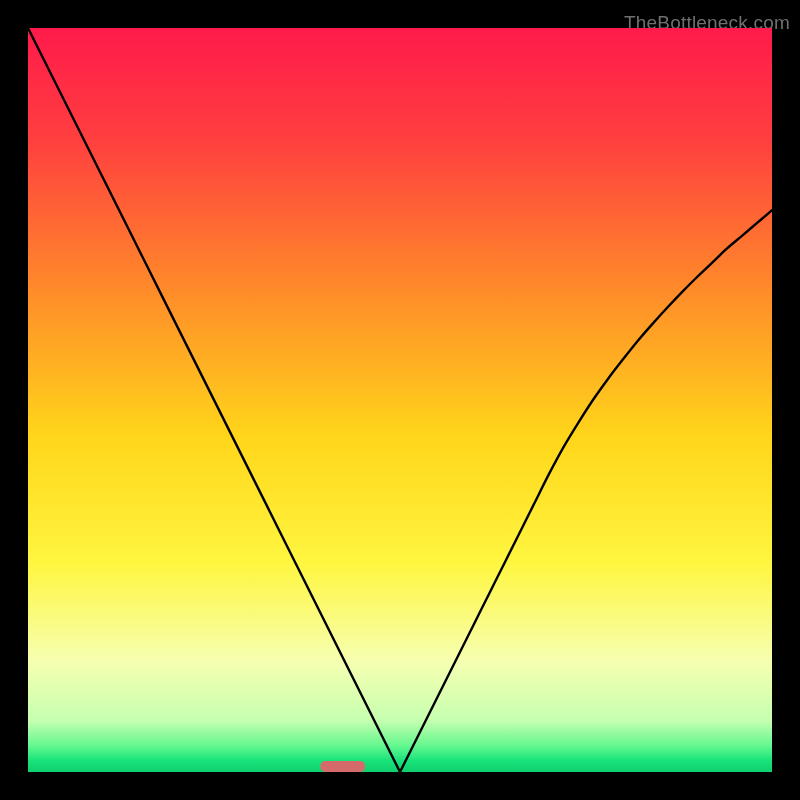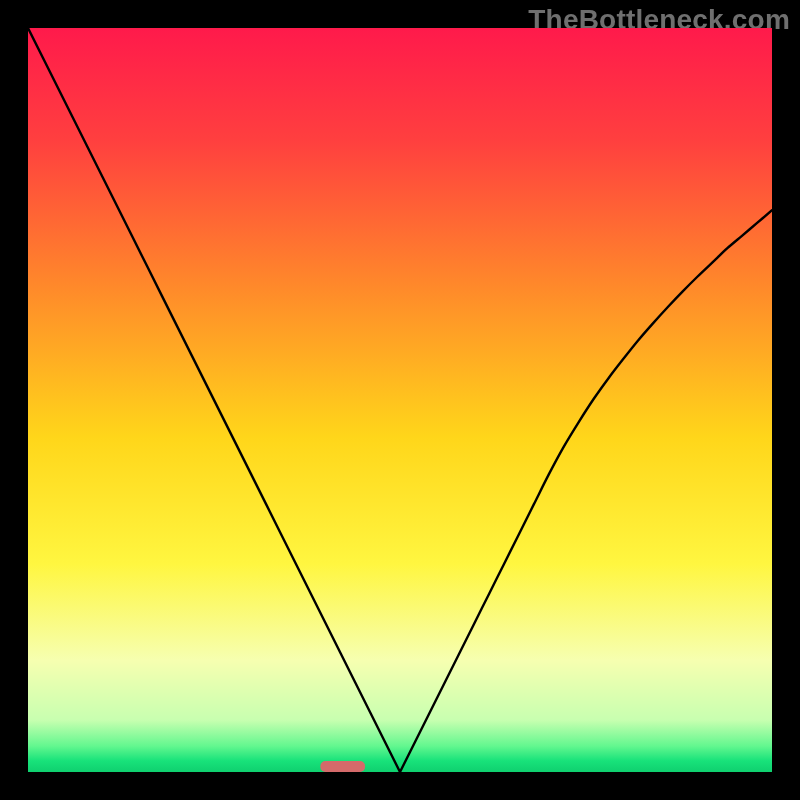--- a/index.html
+++ b/index.html
@@ -22,25 +22,25 @@
   .plot-area {
     position: absolute;
     left: 28px;
     top: 28px;
     width: 744px;
     height: 744px;
     overflow: hidden;
   }
   .watermark {
     position: absolute;
-    top: 4px;
+    top: 12px;
     right: 10px;
     color: #6f6f6f;
-    font-size: 28px;
-    font-weight: 700;
+    font-size: 19px;
+    font-weight: 400;
     letter-spacing: 0.2px;
     font-family: Arial, Helvetica, sans-serif;
   }
   svg {
     display: block;
   }
 </style>
 </head>
 <body>
 

